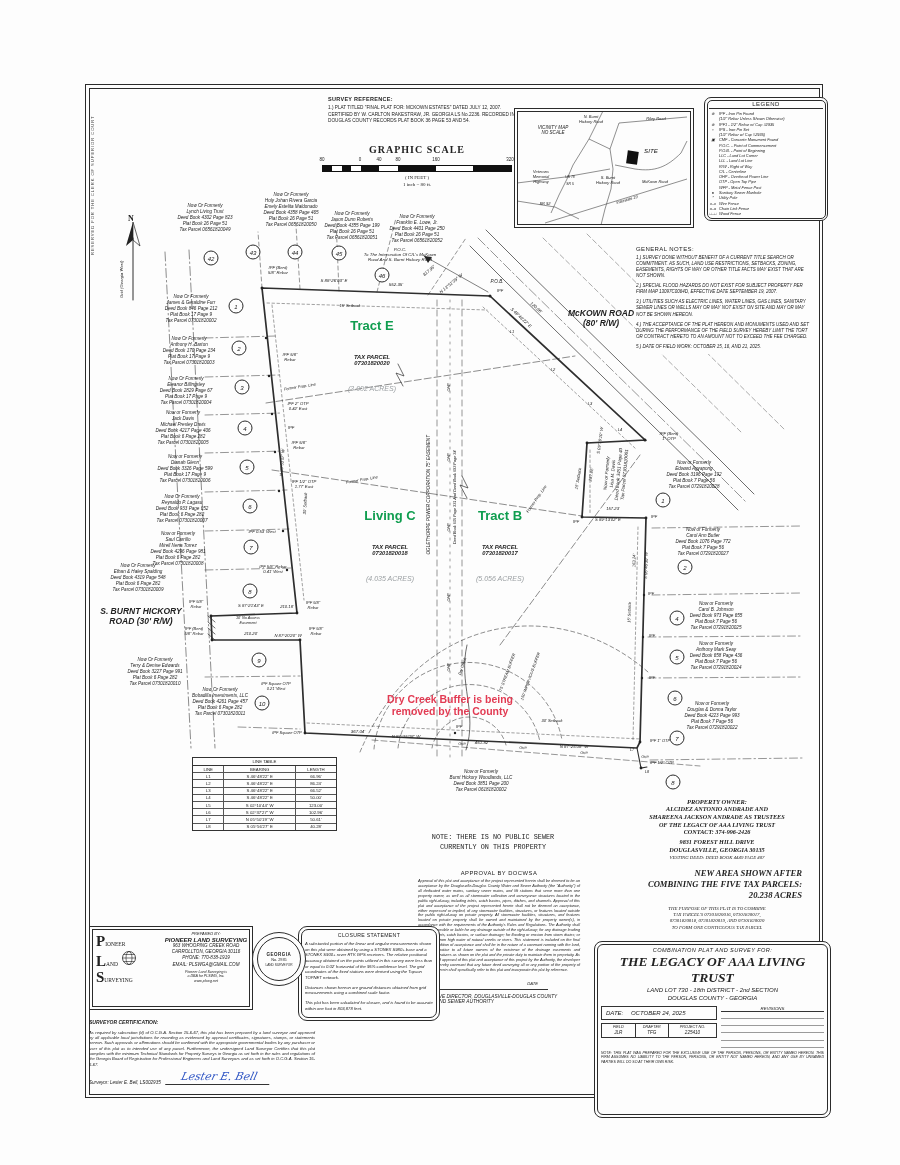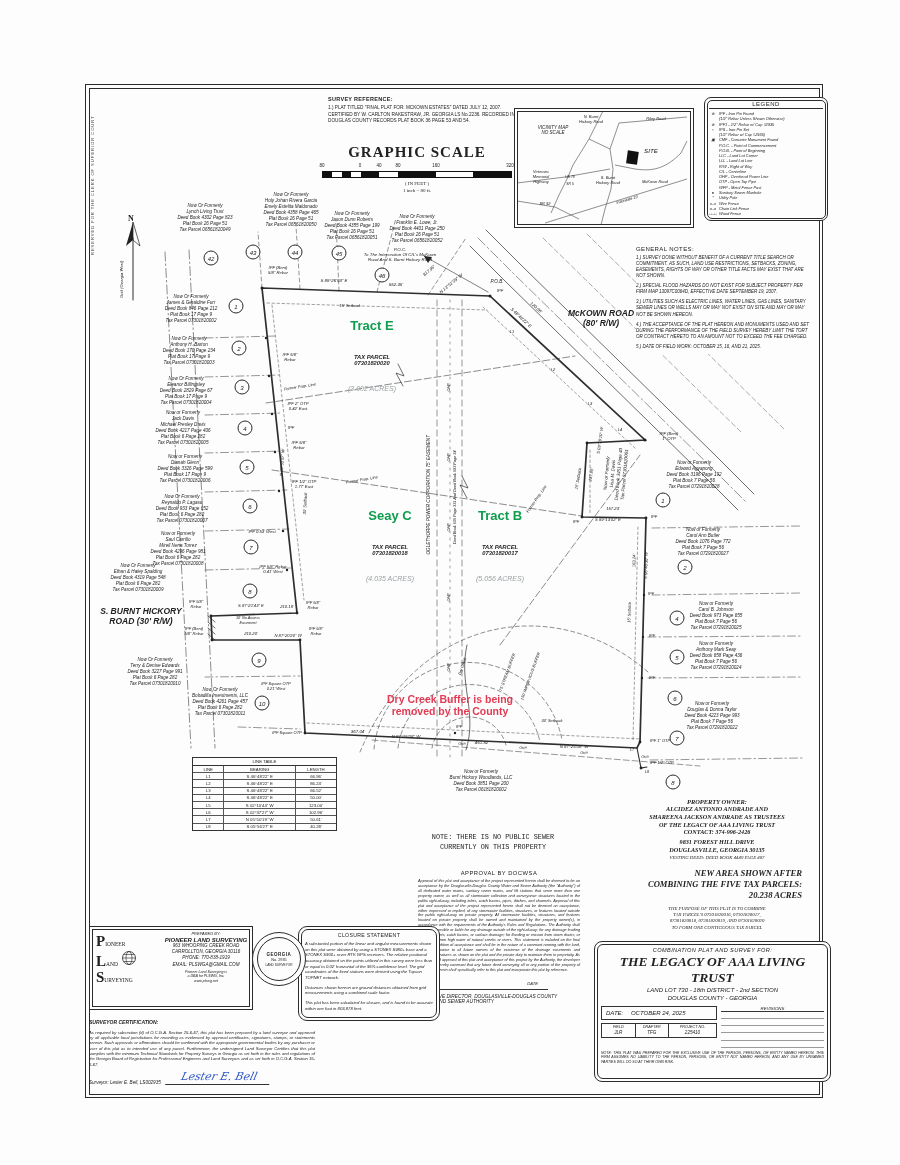--- a/index.html
+++ b/index.html
@@ -23,21 +23,21 @@
             white-space:pre-line;transform:translateX(-50%);}
   .red-note{position:absolute;color:var(--c-red,#e23b53);font-weight:bold;font-size:10.5px;text-align:center;
             white-space:pre-line;transform:translateX(-50%);line-height:1.15;}
   .poc{position:absolute;font-size:4.4px;font-style:italic;text-align:center;white-space:pre-line;transform:translateX(-50%);}
   
   .panel{position:absolute;background:#fdfdfd;}
   .sr-title{font-size:5.5px;font-weight:bold;letter-spacing:.3px;}
   .sr-body{font-size:4.7px;line-height:1.4;margin-top:3px;white-space:normal;}
   
   .gscale{position:absolute;left:322px;top:144px;width:190px;}
-  .gs-title{font-family:"Liberation Serif",serif;font-weight:bold;font-size:15px;text-align:center;letter-spacing:1px;}
+  .gs-title{font-family:"Liberation Serif",serif;font-weight:bold;font-size:10px;text-align:center;letter-spacing:1px;}
   .gs-ticks{position:relative;height:8px;margin-top:2px;}
   .gs-tick{position:absolute;top:0;font-size:4.5px;}
   .gs-bar{display:flex;height:5px;border:.8px solid #111;}
   .gs-b{background:#111;} .gs-w{background:#fff;}
   .gs-sub{font-size:5px;text-align:center;margin-top:2.5px;font-family:"Liberation Serif",serif;}
   
   .vic{position:absolute;left:514px;top:108px;width:178px;height:118px;border:1.4px solid #2b2b2b;background:#fdfdfd;}
   .vic::after{content:'';position:absolute;inset:2px;border:.6px solid #2b2b2b;pointer-events:none;}
   .vlb{position:absolute;font-size:4px;font-style:italic;text-align:center;white-space:pre-line;color:#222;}
   
@@ -105,21 +105,21 @@
             font-family:"Liberation Serif",serif;font-style:italic;font-weight:bold;}
   .ob-title{font-size:6.4px;}
   .ob-lines{font-size:6.2px;line-height:1.25;white-space:pre-line;}
   .ob-addr{font-size:6.2px;line-height:1.25;white-space:pre-line;margin-top:2px;}
   .ob-vest{font-size:4.8px;font-weight:normal;margin-top:1px;}
   .newarea{position:absolute;left:632px;top:868px;width:170px;text-align:center;background:#fdfdfd;
            font-family:"Liberation Serif",serif;font-style:italic;}
   .na-head{font-size:8.6px;font-weight:bold;white-space:pre-line;line-height:1.3;text-align:right;}
   .na-purpose{font-size:4.8px;white-space:pre-line;line-height:1.35;margin-top:4px;}
   
-  .tblock{position:absolute;left:594px;top:941px;width:237px;height:141px;border:1.3px solid #2b2b2b;
+  .tblock{position:absolute;left:594px;top:941px;width:237px;height:177px;border:1.3px solid #2b2b2b;
           border-radius:8px;background:#fdfdfd;padding:5px 6px 4px;box-sizing:border-box;}
   .tblock::after{content:'';position:absolute;inset:2px;border:.6px solid #2b2b2b;border-radius:6px;pointer-events:none;}
   .tb-cap{font-size:5.6px;text-align:center;letter-spacing:.4px;font-style:italic;}
   .tb-name{font-family:"Liberation Serif",serif;font-weight:bold;font-style:italic;font-size:13.5px;text-align:center;margin-top:1px;}
   .tb-l12{font-size:6px;text-align:center;font-style:italic;line-height:1.4;}
   .tb-mid{display:flex;gap:4px;margin-top:3px;}
   .tb-left{width:116px;}
   .tb-date{border:1px solid #333;padding:3px 4px;font-size:6px;font-style:italic;}
   .tb-date .v{margin-left:6px;}
   .tb-fdp{border:1px solid #333;margin-top:3px;display:grid;grid-template-columns:1fr 1fr 1.4fr;text-align:center;}
@@ -607,21 +607,21 @@
     </div>
   <div class="layer">
 
   <div class="tract" style="left: 372px; top: 300px; transform: translate(-50%, 0px); position: absolute;">
         <div class="t-name">Tract E</div>
         <div class="t-parcel">TAX PARCEL
 07301820020</div>
         <div class="t-acres">(3.002 ACRES)</div>
       </div>
       <div class="tract" style="left: 390px; top: 490px; transform: translate(-50%, 0px); position: absolute;">
-        <div class="t-name">Seay C</div>
+        <div class="t-name">Living C</div>
         <div class="t-parcel">TAX PARCEL
 07301820018</div>
         <div class="t-acres">(4.035 ACRES)</div>
       </div>
       <div class="tract" style="left: 500px; top: 490px; transform: translate(-50%, 0px); position: absolute;">
         <div class="t-name">Tract B</div>
         <div class="t-parcel">TAX PARCEL
 07301820017</div>
         <div class="t-acres">(5.056 ACRES)</div>
       </div>

